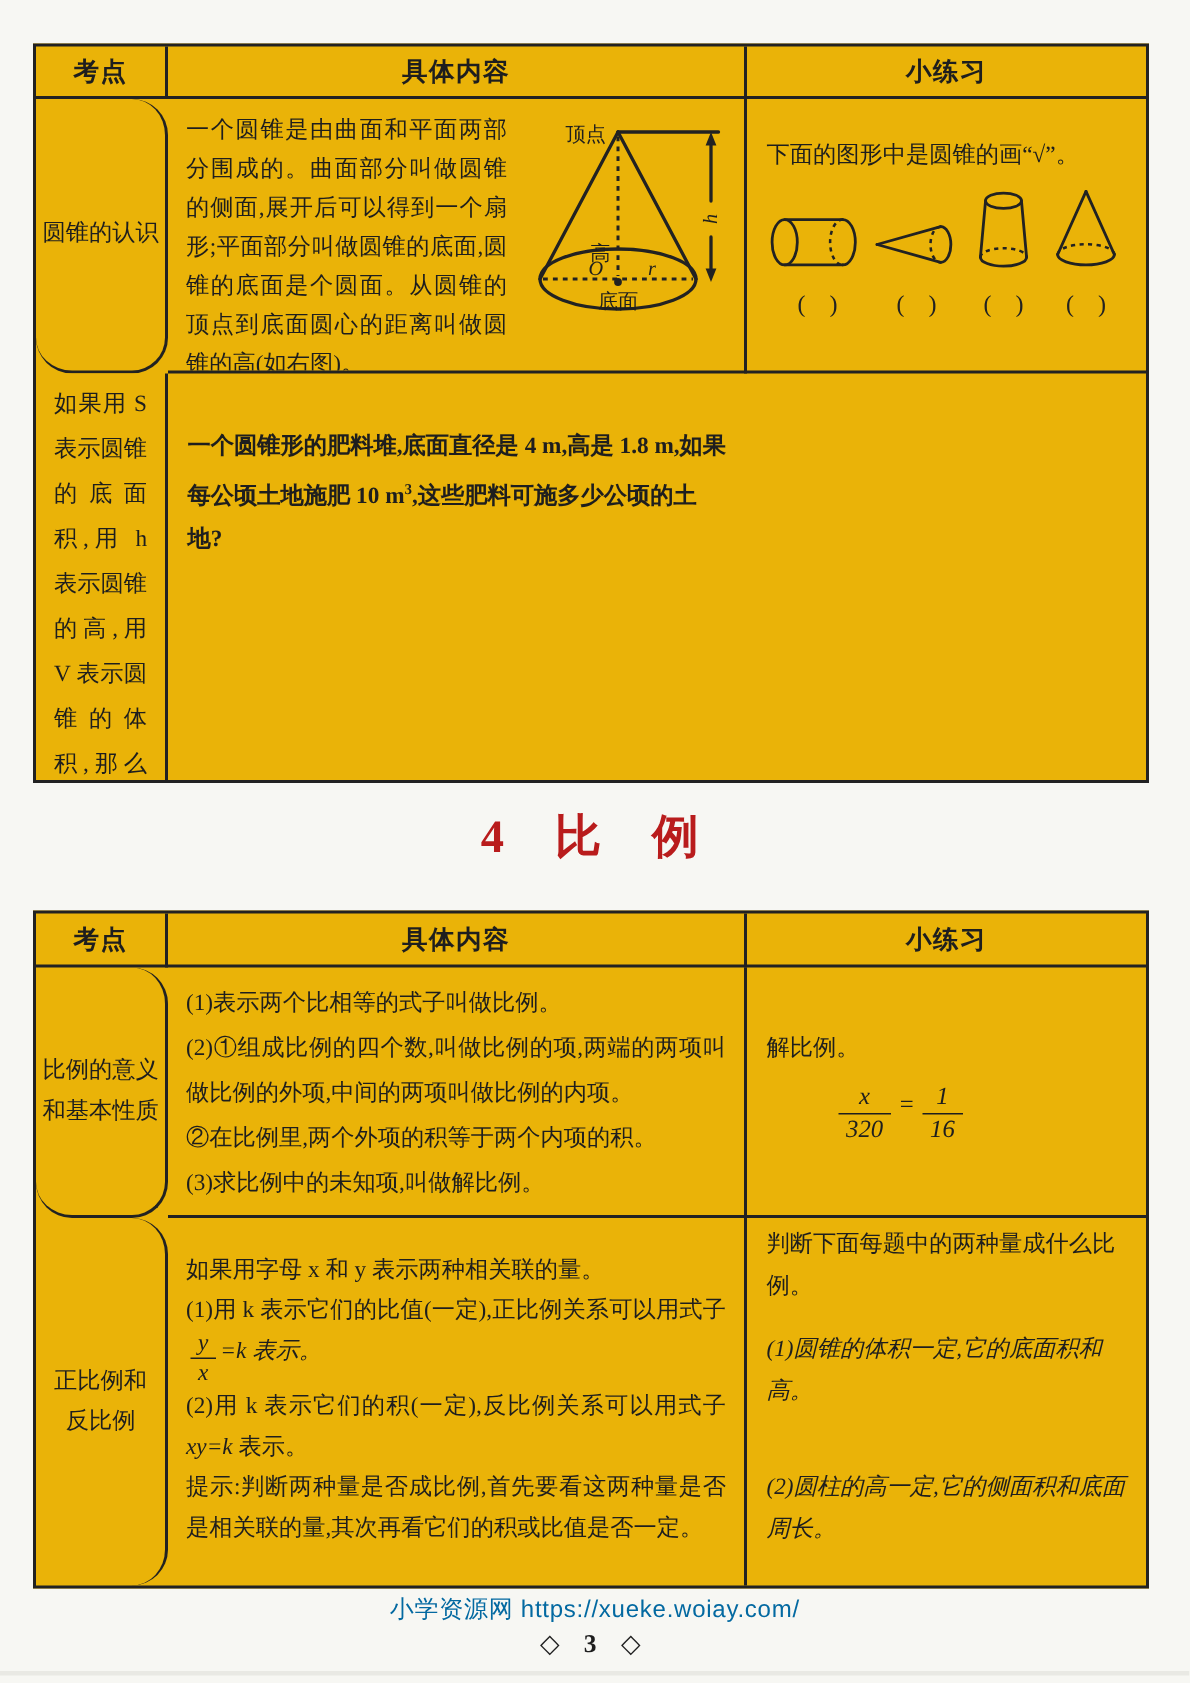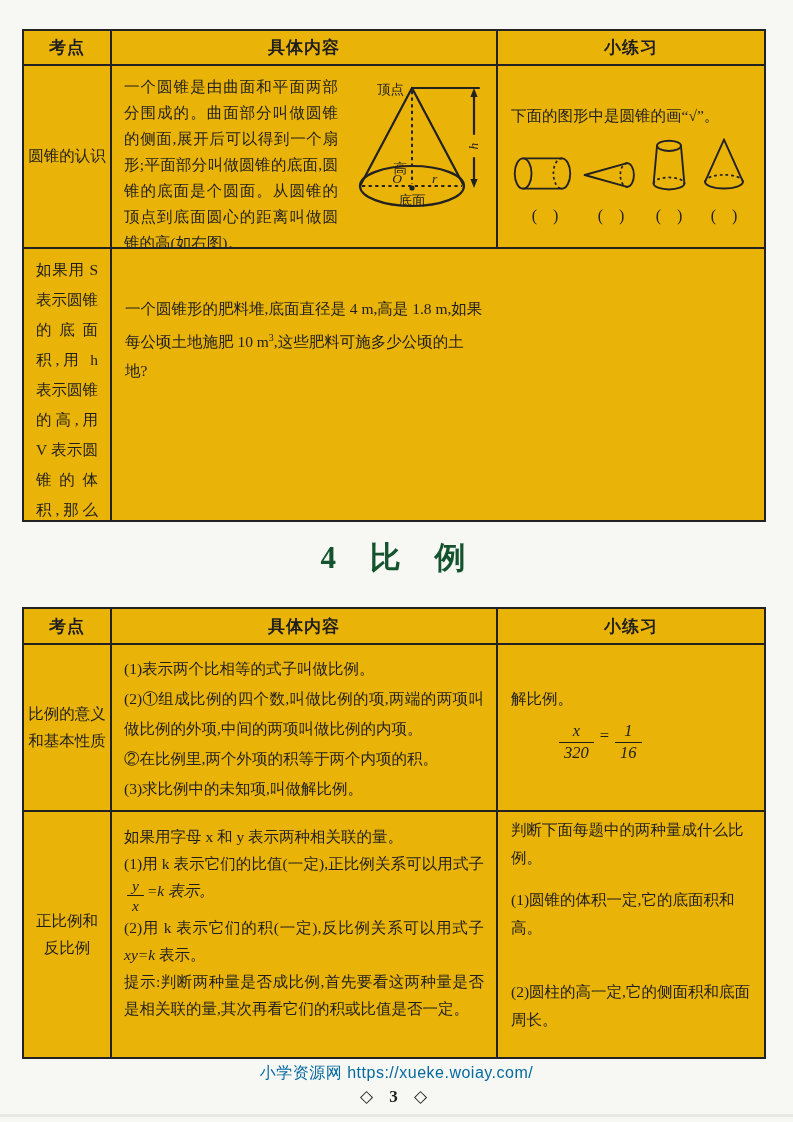--- a/index.html
+++ b/index.html
@@ -23,33 +23,33 @@
   .cell{box-sizing:border-box;min-width:0;min-height:0;overflow:hidden;}
   .bR{border-right:2px solid #222;}
   .bB{border-bottom:2px solid #222;}
   .head{
     display:flex;align-items:center;justify-content:center;
     font-family:"Liberation Sans","DejaVu Sans",sans-serif;
     font-weight:700;font-size:17px;letter-spacing:1px;
   }
   .topic{
     display:flex;flex-direction:column;align-items:center;justify-content:center;
-    font-size:15.5px;line-height:1.7;text-align:right;padding:0 2px;
+    font-size:15.5px;line-height:1.7;text-align:right;padding:0 2px;border-radius:24px;
   }
   .content{padding:6px 12px 4px;font-size:15.5px;line-height:26px;text-align:justify;}
   .practice{padding:10px 13px;font-size:15.5px;line-height:27px;}
 
   
   #t1r1-content{line-height:26px;padding-top:8px;}
   #t1r2-content{display:flex;flex-direction:column;justify-content:flex-start;line-height:30px;}
-  #t1r1-practice{padding-top:36px;}
-  #t1r2-practice{padding-top:45px;line-height:29px;}
+  #t1r1-practice{padding-top:24px;}
+  #t1r2-practice{padding-top:34px;line-height:29px;font-weight:bold;}
   #t2r1-content{line-height:30px;padding-top:9px;}
   #t2r1-practice{padding-top:40px;}
-  #t2r2-content{line-height:27px;padding-top:11px;}
+  #t2r2-content{line-height:27px;padding-top:21px;}
   #t2r2-practice{padding-top:4px;line-height:28px;}
 
   
   .mi{font-style:italic;font-family:"Liberation Serif",serif;}
   .frac{
     display:inline-block;vertical-align:-0.95em;text-align:center;
     line-height:1.1;margin:0 3px;font-style:italic;
   }
   .frac .top{display:block;border-bottom:1.5px solid #1e1e1e;padding:0 5px 1px;}
   .frac .bot{display:block;padding:1px 5px 0;}
@@ -68,25 +68,25 @@
 
   svg .ln{stroke:#222;stroke-width:2.2;fill:none;stroke-linecap:round;}
   svg .dsh{stroke:#222;stroke-width:2;fill:none;stroke-dasharray:3.2 3.4;}
   svg .lbl{font-size:13.5px;fill:#1e1e1e;font-family:"Liberation Serif",serif;}
   svg .ita{font-style:italic;}
 
   
   .section-title{
     position:absolute;top:537px;left:0;width:100%;
     text-align:center;font-size:31px;font-weight:700;
-    letter-spacing:0.42em;text-indent:0.2em;color:#14532d;
-  }
-
-  
-  .p-item{margin-top:14px;}
+    letter-spacing:0.42em;text-indent:0.2em;color:#b91c1c;
+  }
+
+  
+  .p-item{margin-top:14px;font-style:italic;}
   .p-item.second{margin-top:36px;}
 
   
   .footer-site{
     position:absolute;top:1063px;left:0;width:100%;text-align:center;
     font-family:"Liberation Sans","DejaVu Sans",sans-serif;
     font-size:16px;color:#0369a1;letter-spacing:0.5px;
   }
   .footer-page{
     position:absolute;top:1086px;left:0;width:100%;text-align:center;

